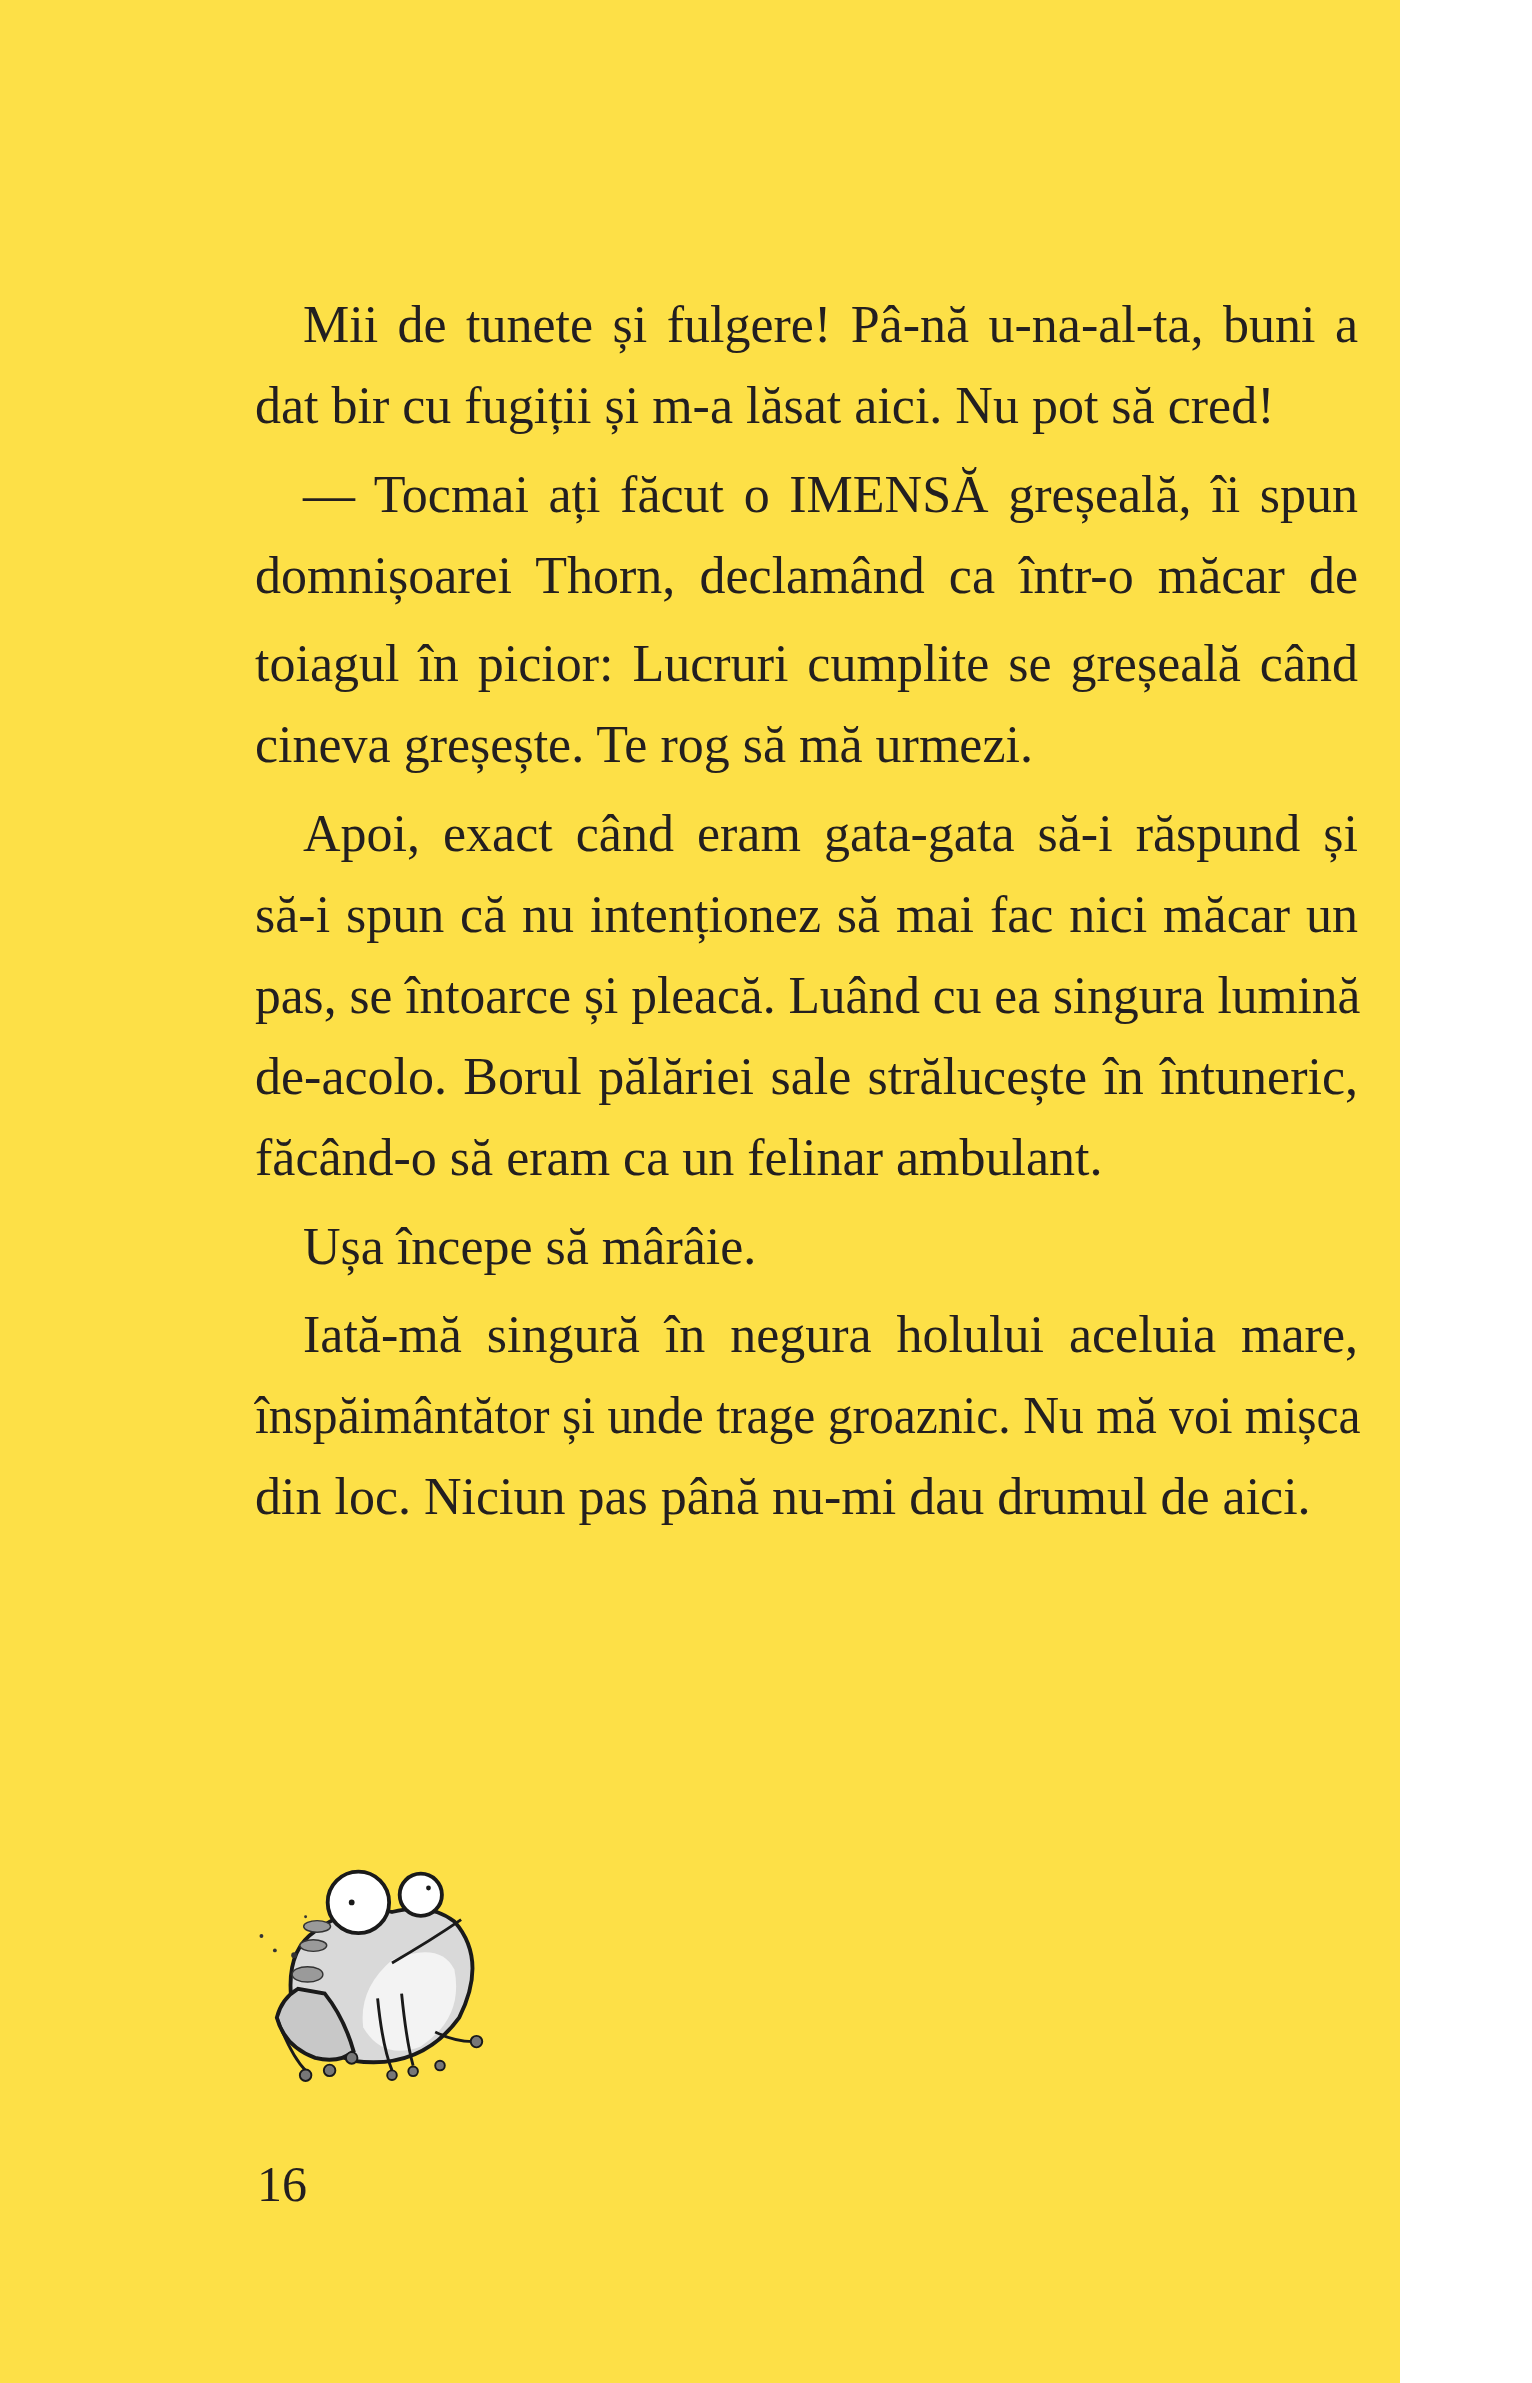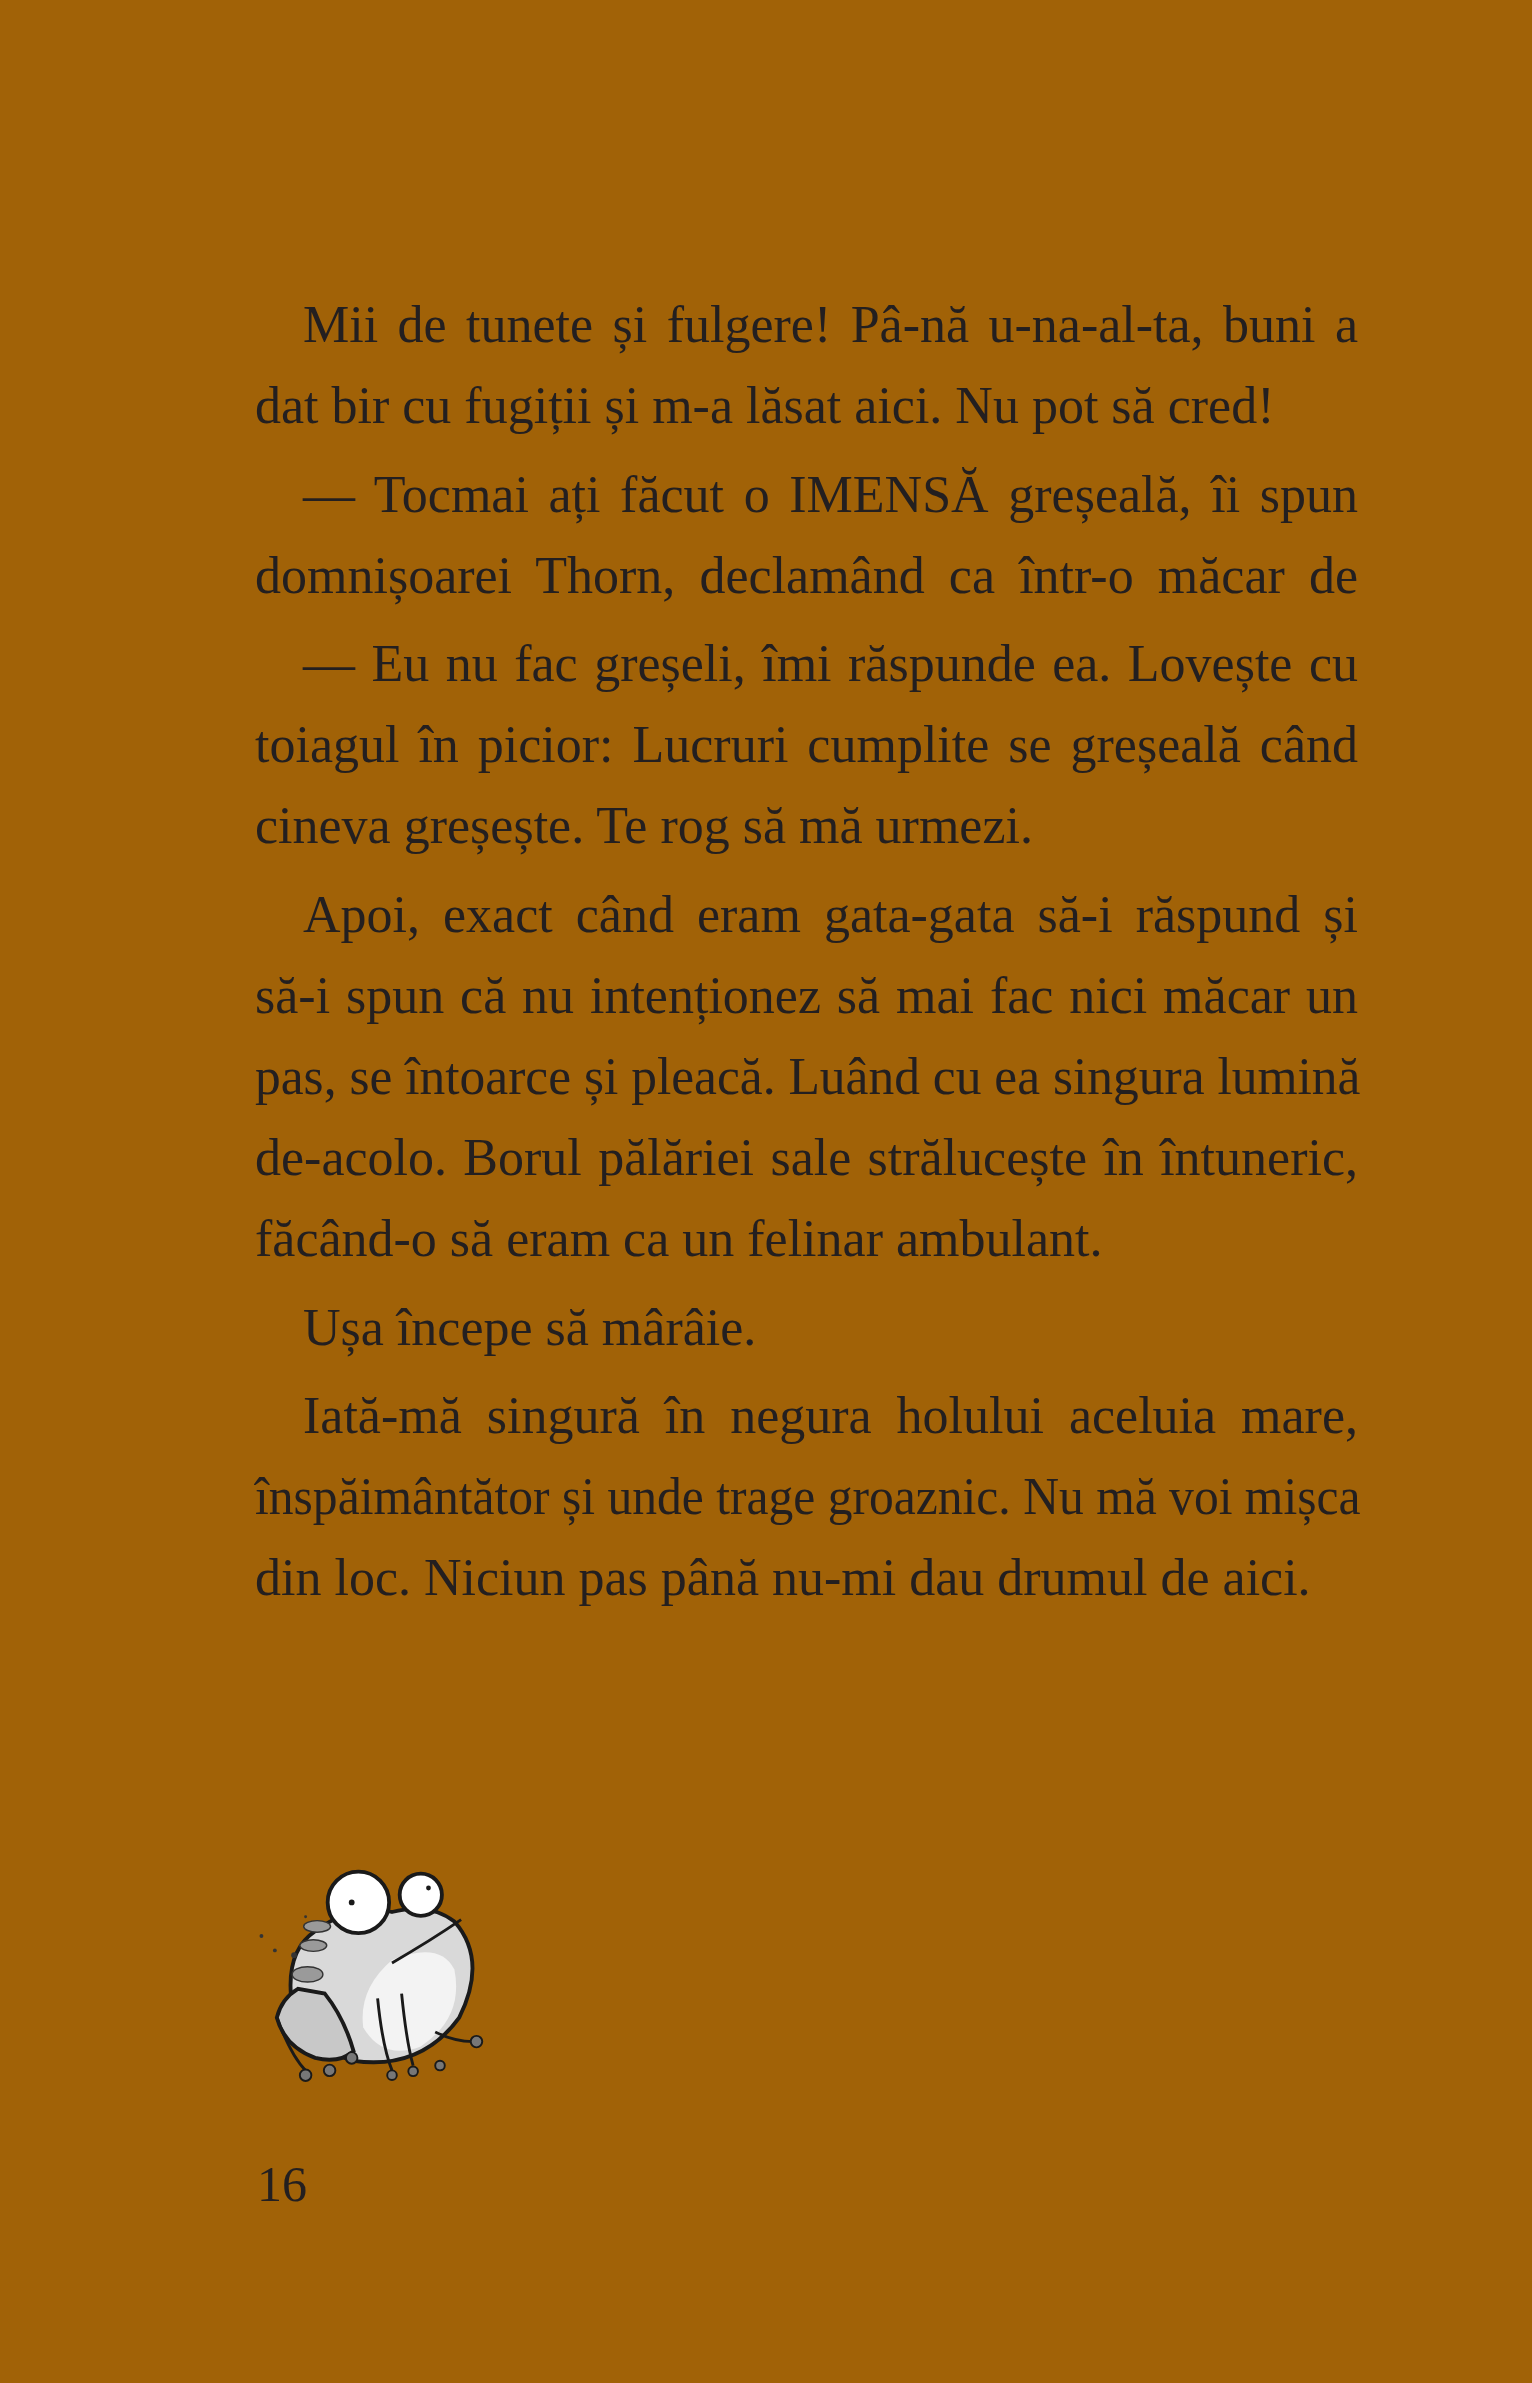--- a/index.html
+++ b/index.html
@@ -1,17 +1,17 @@
 <!DOCTYPE html>
 <html><head>
 <meta charset="utf-8">
 <style>
   html, body { margin: 0; padding: 0; background: #ffffff; }
   body { width: 1532px; height: 2383px; position: relative; overflow: hidden; }
-  .page { position: absolute; left: 0; top: 0; width: 1532px; height: 2383px; background: #a16207; }
+  .page { position: absolute; left: 0; top: 0; width: 1400px; height: 2383px; background: #fde047; }
   .text-block {
     position: absolute; left: 255px; top: 284px; width: 1103px;
     font-family: "Liberation Serif", "DejaVu Serif", serif;
     font-size: 52px; color: #231f20;
   }
   .para { margin: 0 0 7.7px 0; }
   .line {
     display: block; height: 81px; line-height: 81px; white-space: nowrap;
     text-align: justify; text-align-last: justify;
     transform-origin: left center;
@@ -32,21 +32,20 @@
   <div class="text-block">
     <div class="para">
       <span class="line indent">Mii de tunete și fulgere! Pâ-nă u-na-al-ta, buni a</span>
       <span class="line last">dat bir cu fugiții și m-a lăsat aici. Nu pot să cred!</span>
     </div>
     <div class="para">
       <span class="line indent">— Tocmai ați făcut o IMENSĂ greșeală, îi spun</span>
       <span class="line">domnișoarei Thorn, declamând ca într-o măcar de</span>
     </div>
     <div class="para">
-      <span class="line indent">— Eu nu fac greșeli, îmi răspunde ea. Lovește cu</span>
       <span class="line">toiagul în picior: Lucruri cumplite se greșeală când</span>
       <span class="line last">cineva greșește. Te rog să mă urmezi.</span>
     </div>
     <div class="para">
       <span class="line indent">Apoi, exact când eram gata-gata să-i răspund și</span>
       <span class="line">să-i spun că nu intenționez să mai fac nici măcar un</span>
       <span class="line" style="white-space: nowrap; text-align-last: left; width: 1114px; transform: scaleX(0.990456);">pas, se întoarce și pleacă. Luând cu ea singura lumină</span>
       <span class="line">de-acolo. Borul pălăriei sale strălucește în întuneric,</span>
       <span class="line last">făcând-o să eram ca un felinar ambulant.</span>
     </div>

